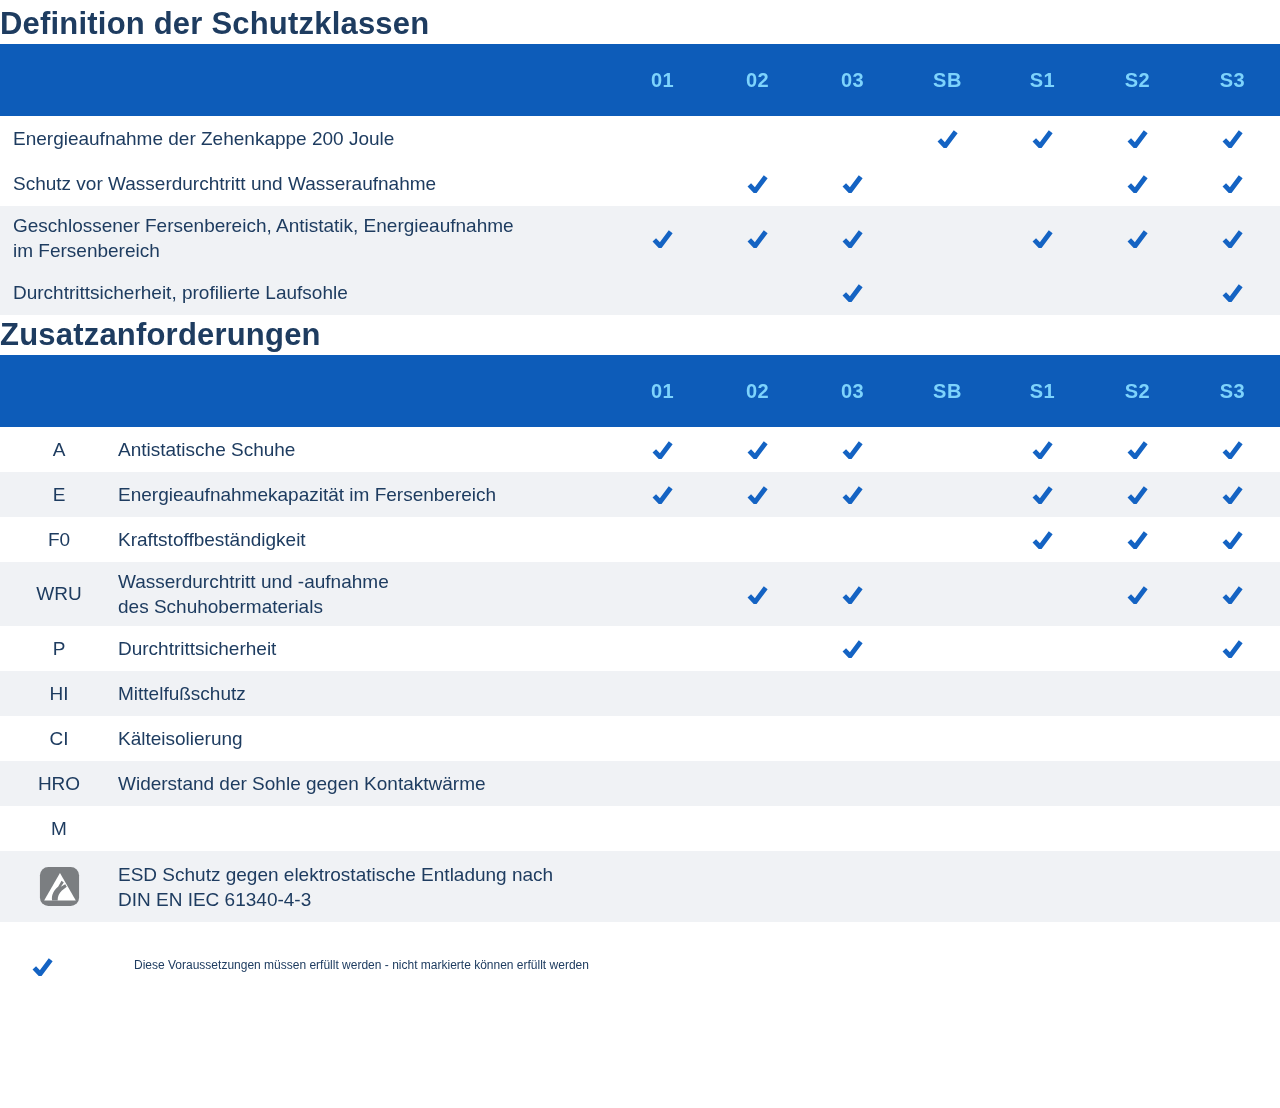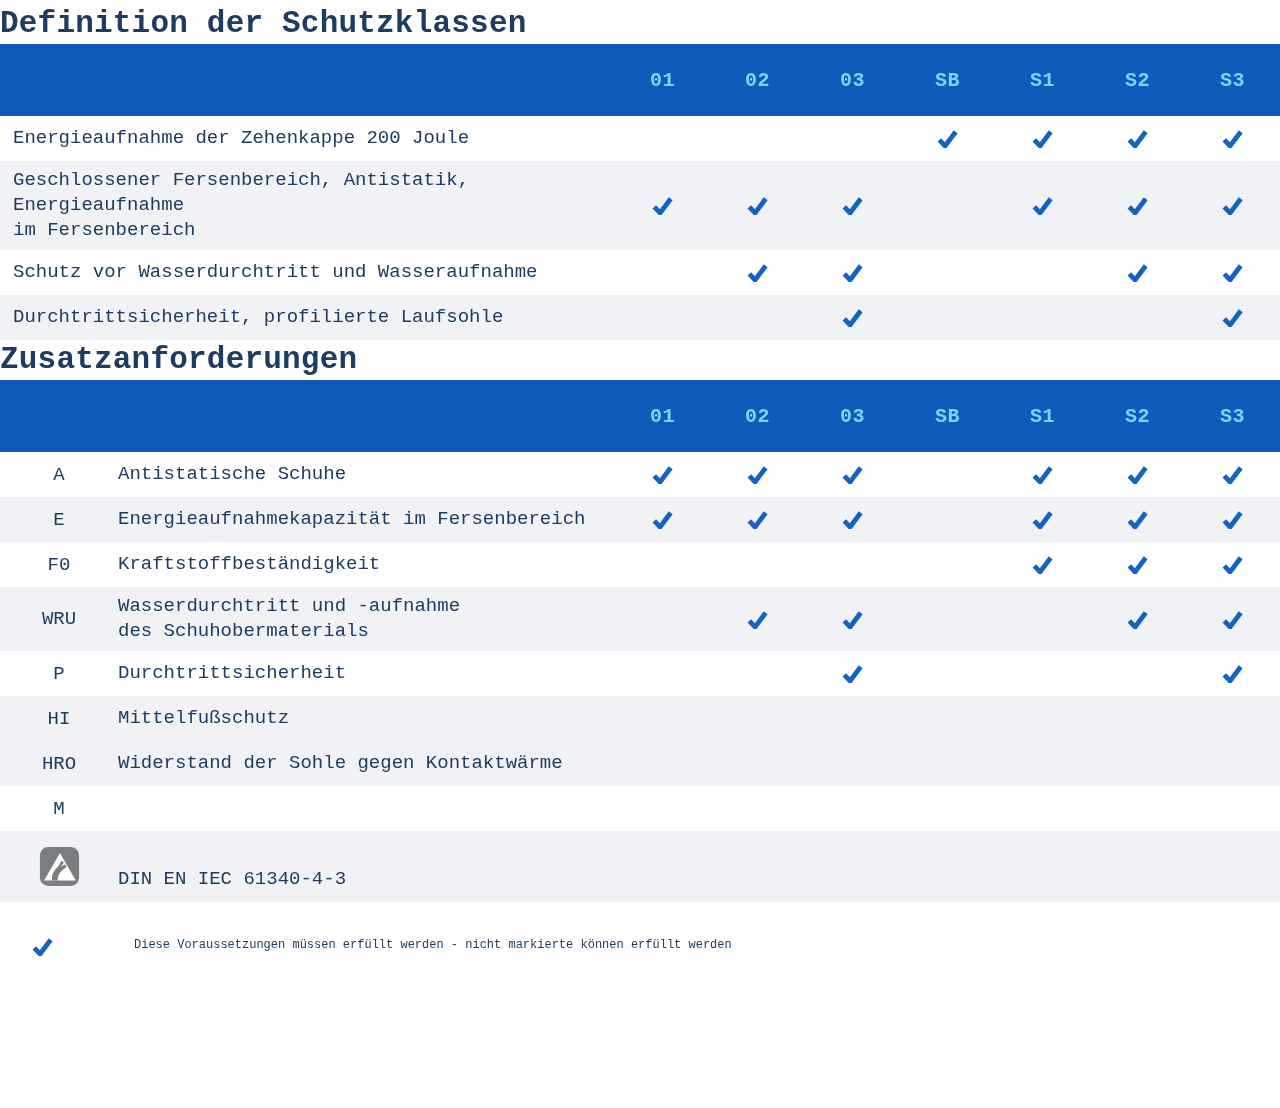--- a/index.html
+++ b/index.html
@@ -1,21 +1,21 @@
 <!DOCTYPE html>
 <html lang="de" style="--header-bg: #0D5CB9; --check: #1463C3; --row-alt: #F0F2F5; --text: #1E3C60;"><head>
 <meta charset="utf-8">
 <style>
   html, body { margin: 0; padding: 0; background: #ffffff; }
   body {
     width: 1280px;
     font-family: "Liberation Sans", sans-serif;
     color: var(--text, #1E3C60);
   }
-  .page { width: 1280px; font-family: Liberation Mono, monospace; }
+  .page { width: 1280px; }
 
   h1.section-title {
     font-size: 31px;
     font-weight: 700;
     letter-spacing: 0.2px;
     margin: 0;
     line-height: 40px;
     color: var(--text, #1E3C60);
   }
   .title-1 { padding-top: 4px; margin-bottom: 31px; }
@@ -108,20 +108,46 @@
             <svg class="check" viewBox="0 0 24 22" aria-hidden="true">
     <path d="M2.5 12.5 L9.2 19.6 L21.5 3.2" fill="none" stroke="currentColor" stroke-width="5.6"></path>
   </svg>
           </div>
           <div class="ccell">
             <svg class="check" viewBox="0 0 24 22" aria-hidden="true">
     <path d="M2.5 12.5 L9.2 19.6 L21.5 3.2" fill="none" stroke="currentColor" stroke-width="5.6"></path>
   </svg>
           </div>
         </div>
+        <div class="trow">
+          <div class="label"><span>Schutz vor Wasserdurchtritt und Wasseraufnahme</span></div>
+          <div class="ccell"></div>
+          <div class="ccell">
+            <svg class="check" viewBox="0 0 24 22" aria-hidden="true">
+    <path d="M2.5 12.5 L9.2 19.6 L21.5 3.2" fill="none" stroke="currentColor" stroke-width="5.6"></path>
+  </svg>
+          </div>
+          <div class="ccell">
+            <svg class="check" viewBox="0 0 24 22" aria-hidden="true">
+    <path d="M2.5 12.5 L9.2 19.6 L21.5 3.2" fill="none" stroke="currentColor" stroke-width="5.6"></path>
+  </svg>
+          </div>
+          <div class="ccell"></div>
+          <div class="ccell"></div>
+          <div class="ccell">
+            <svg class="check" viewBox="0 0 24 22" aria-hidden="true">
+    <path d="M2.5 12.5 L9.2 19.6 L21.5 3.2" fill="none" stroke="currentColor" stroke-width="5.6"></path>
+  </svg>
+          </div>
+          <div class="ccell">
+            <svg class="check" viewBox="0 0 24 22" aria-hidden="true">
+    <path d="M2.5 12.5 L9.2 19.6 L21.5 3.2" fill="none" stroke="currentColor" stroke-width="5.6"></path>
+  </svg>
+          </div>
+        </div>
         <div class="trow alt">
           <div class="label"><span>Geschlossener Fersenbereich, Antistatik, Energieaufnahme</span><br><span>im Fersenbereich</span></div>
           <div class="ccell">
             <svg class="check" viewBox="0 0 24 22" aria-hidden="true">
     <path d="M2.5 12.5 L9.2 19.6 L21.5 3.2" fill="none" stroke="currentColor" stroke-width="5.6"></path>
   </svg>
           </div>
           <div class="ccell">
             <svg class="check" viewBox="0 0 24 22" aria-hidden="true">
     <path d="M2.5 12.5 L9.2 19.6 L21.5 3.2" fill="none" stroke="currentColor" stroke-width="5.6"></path>
@@ -131,46 +157,20 @@
             <svg class="check" viewBox="0 0 24 22" aria-hidden="true">
     <path d="M2.5 12.5 L9.2 19.6 L21.5 3.2" fill="none" stroke="currentColor" stroke-width="5.6"></path>
   </svg>
           </div>
           <div class="ccell"></div>
           <div class="ccell">
             <svg class="check" viewBox="0 0 24 22" aria-hidden="true">
     <path d="M2.5 12.5 L9.2 19.6 L21.5 3.2" fill="none" stroke="currentColor" stroke-width="5.6"></path>
   </svg>
           </div>
-          <div class="ccell">
-            <svg class="check" viewBox="0 0 24 22" aria-hidden="true">
-    <path d="M2.5 12.5 L9.2 19.6 L21.5 3.2" fill="none" stroke="currentColor" stroke-width="5.6"></path>
-  </svg>
-          </div>
-          <div class="ccell">
-            <svg class="check" viewBox="0 0 24 22" aria-hidden="true">
-    <path d="M2.5 12.5 L9.2 19.6 L21.5 3.2" fill="none" stroke="currentColor" stroke-width="5.6"></path>
-  </svg>
-          </div>
-        </div>
-        <div class="trow">
-          <div class="label"><span>Schutz vor Wasserdurchtritt und Wasseraufnahme</span></div>
-          <div class="ccell"></div>
-          <div class="ccell">
-            <svg class="check" viewBox="0 0 24 22" aria-hidden="true">
-    <path d="M2.5 12.5 L9.2 19.6 L21.5 3.2" fill="none" stroke="currentColor" stroke-width="5.6"></path>
-  </svg>
-          </div>
-          <div class="ccell">
-            <svg class="check" viewBox="0 0 24 22" aria-hidden="true">
-    <path d="M2.5 12.5 L9.2 19.6 L21.5 3.2" fill="none" stroke="currentColor" stroke-width="5.6"></path>
-  </svg>
-          </div>
-          <div class="ccell"></div>
-          <div class="ccell"></div>
           <div class="ccell">
             <svg class="check" viewBox="0 0 24 22" aria-hidden="true">
     <path d="M2.5 12.5 L9.2 19.6 L21.5 3.2" fill="none" stroke="currentColor" stroke-width="5.6"></path>
   </svg>
           </div>
           <div class="ccell">
             <svg class="check" viewBox="0 0 24 22" aria-hidden="true">
     <path d="M2.5 12.5 L9.2 19.6 L21.5 3.2" fill="none" stroke="currentColor" stroke-width="5.6"></path>
   </svg>
           </div>
@@ -353,20 +353,31 @@
           <div class="code">HI</div>
           <div class="label"><span>Mittelfußschutz</span></div>
           <div class="ccell"></div>
           <div class="ccell"></div>
           <div class="ccell"></div>
           <div class="ccell"></div>
           <div class="ccell"></div>
           <div class="ccell"></div>
           <div class="ccell"></div>
         </div>
+        <div class="trow">
+          <div class="code">CI</div>
+          <div class="label"><span>Kälteisolierung</span></div>
+          <div class="ccell"></div>
+          <div class="ccell"></div>
+          <div class="ccell"></div>
+          <div class="ccell"></div>
+          <div class="ccell"></div>
+          <div class="ccell"></div>
+          <div class="ccell"></div>
+        </div>
         <div class="trow alt">
           <div class="code">HRO</div>
           <div class="label"><span>Widerstand der Sohle gegen Kontaktwärme</span></div>
           <div class="ccell"></div>
           <div class="ccell"></div>
           <div class="ccell"></div>
           <div class="ccell"></div>
           <div class="ccell"></div>
           <div class="ccell"></div>
           <div class="ccell"></div>
@@ -382,21 +393,21 @@
           <div class="ccell"></div>
         </div>
         <div class="trow alt trow-esd">
           <div class="icon-cell">
             <svg class="esd" viewBox="0 0 44 44" aria-hidden="true">
     <rect x="1" y="1" width="42" height="42" rx="9" fill="#7B7E81"></rect>
     <path d="M22.5 7.5 L39.5 37 L5.5 37 Z" fill="#ffffff"></path>
     <path d="M14 37 C13.2 30.5 16 26 20.5 22.2 L24.2 15.8 L26.6 17.6 L23.4 22.4 L28.2 19.6 L29.8 22.4 L24.6 26.4 C21.4 29.6 20 32.8 20 37 Z" fill="#7B7E81"></path>
   </svg>
           </div>
-          <div class="label"><br><span>DIN EN IEC 61340-4-3</span></div>
+          <div class="label"><span>ESD Schutz gegen elektrostatische Entladung nach</span><br><span>DIN EN IEC 61340-4-3</span></div>
           <div class="ccell"></div>
           <div class="ccell"></div>
           <div class="ccell"></div>
           <div class="ccell"></div>
           <div class="ccell"></div>
           <div class="ccell"></div>
           <div class="ccell"></div>
         </div>
       </div>
   </div>

